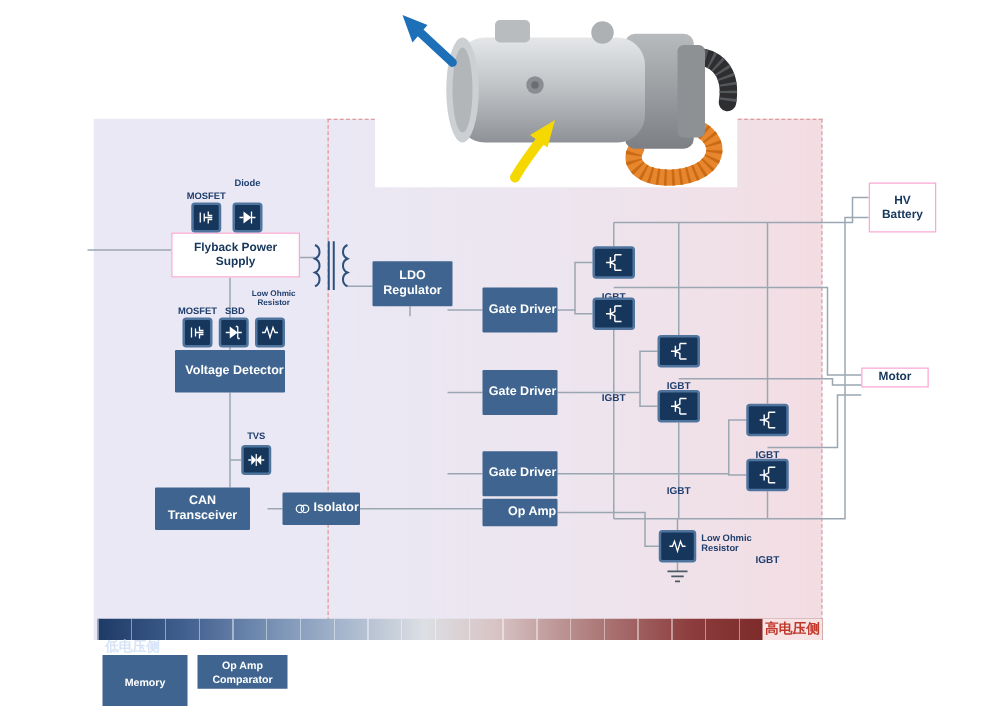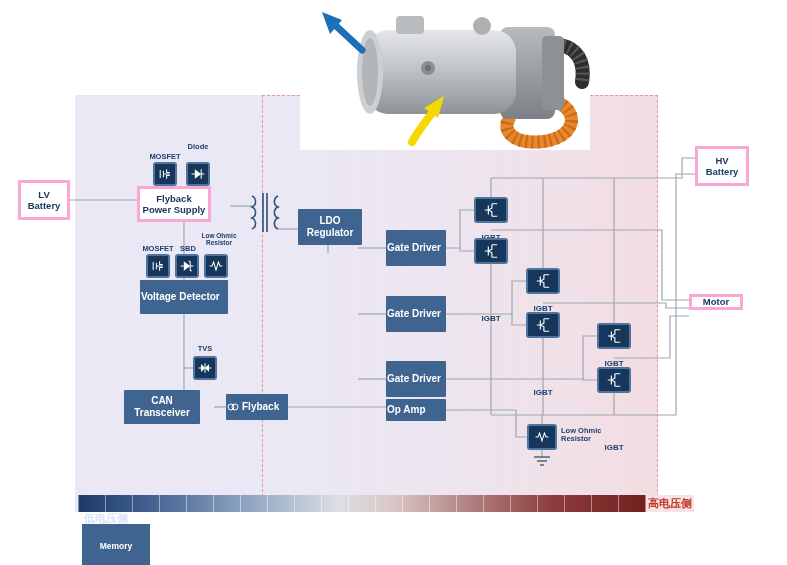--- a/index.html
+++ b/index.html
@@ -5,23 +5,23 @@
   html,body{margin:0;padding:0;background:#fff;}
   #page{position:relative;width:787px;height:565px;background:#fff;overflow:hidden;
         font-family:"Liberation Sans", sans-serif;}
   .abs{position:absolute;}
   .region-lv{background:#eae8f4;z-index:0;}
   .region-hv{border:1px dashed #e09a9a;
              background:linear-gradient(90deg, rgba(245,226,230,0) 0%, rgba(245,222,226,0.25) 45%, rgba(245,218,222,0.8) 100%);
              z-index:1;}
   svg.wires{position:absolute;left:0;top:0;z-index:2;pointer-events:none;}
   .bluebox{background:#3e648f;color:#fff;font-weight:bold;font-size:10px;line-height:1.2;
-           display:flex;align-items:center;justify-content:flex-start;text-align:center;
+           display:flex;align-items:center;justify-content:flex-end;text-align:center;
            z-index:3;border-radius:1px;padding:1px;box-sizing:border-box;}
-  .whitebox{background:#fff;border:3px solid #f9a8d4;color:#16365c;font-weight:bold;font-size:9.5px;
+  .whitebox{background:#fff;border:1px solid #f9a8d4;color:#16365c;font-weight:bold;font-size:9.5px;
             line-height:1.2;display:flex;align-items:center;justify-content:center;text-align:center;
             z-index:3;padding:2px;box-sizing:border-box;}
   .complabel{color:#1f3f6e;font-weight:bold;font-size:7.5px;line-height:1.1;text-align:center;z-index:4;}
   .complabel.tiny{font-size:6.5px;}
   .icon{background:#16365c;border:2px solid #4f759f;border-radius:3px;z-index:4;
         display:flex;align-items:center;justify-content:center;box-sizing:border-box;}
   .icon svg{display:block;}
   .igbt-label{color:#1f3f6e;font-weight:bold;font-size:8px;text-align:center;z-index:4;margin-top:48px;}
   .gradbar{z-index:3;
     background-image:
@@ -145,30 +145,27 @@
       <path d="M62,48 L34,22" stroke="#1d6fb8" stroke-width="7" stroke-linecap="round"></path>
       <polygon points="22,10 42,18 30,32" fill="#1d6fb8"></polygon>
     </g>
 
     <g>
       <path d="M112,140 C120,126 128,116 136,106" stroke="#f5d800" stroke-width="8" fill="none" stroke-linecap="round"></path>
       <polygon points="144,94 138,116 124,106" fill="#f5d800"></polygon>
     </g>
   </svg>
 
-  <div class="abs whitebox" style="left:18px;top:180px;width:52px;height:40px;">
-    <span>LV Battery</span>
-  </div>
   <div class="abs whitebox" style="left:695px;top:146px;width:54px;height:40px;">
     <span>HV Battery</span>
   </div>
   <div class="abs whitebox" style="left:689px;top:294px;width:54px;height:16px;">
     <span>Motor</span>
   </div>
-  <div class="abs whitebox" style="left:137px;top:186px;width:74px;height:36px;">
+  <div class="abs whitebox" style="left:137px;top:186px;width:103px;height:36px;">
     <span>Flyback Power Supply</span>
   </div>
 
   <div class="abs complabel" style="left:148px;top:153px;width:34px;">MOSFET</div>
   <div class="abs complabel" style="left:184px;top:143px;width:28px;">Diode</div>
   <div class="abs icon" style="left:153px;top:162px;width:24px;height:24px;">
     <svg width="16" height="16" viewBox="0 0 20 20">
         <path d="M4 5v10M8 6v8M8 10h8M12 4v4h4M12 16v-4h4" stroke="#fff" stroke-width="1.3" fill="none"></path>
       </svg>
   </div>
@@ -206,21 +203,21 @@
     <span>LDO Regulator</span>
   </div>
   <div class="abs bluebox" style="left:124px;top:390px;width:76px;height:34px;">
     <span>CAN Transceiver</span>
   </div>
   <div class="abs bluebox" style="left:226px;top:394px;width:62px;height:26px;gap:3px;">
     <svg width="12" height="10" viewBox="0 0 12 10">
       <circle cx="4" cy="5" r="3" stroke="#fff" fill="none" stroke-width="1"></circle>
       <circle cx="8" cy="5" r="3" stroke="#fff" fill="none" stroke-width="1"></circle>
     </svg>
-    <span>Flyback</span>
+    <span>Isolator</span>
   </div>
   <div class="abs bluebox" style="left:386px;top:230px;width:60px;height:36px;">
     <span>Gate Driver</span>
   </div>
   <div class="abs bluebox" style="left:386px;top:296px;width:60px;height:36px;">
     <span>Gate Driver</span>
   </div>
   <div class="abs bluebox" style="left:386px;top:361px;width:60px;height:36px;">
     <span>Gate Driver</span>
   </div>
@@ -278,19 +275,22 @@
 
   <div class="abs icon" style="left:527px;top:424px;width:30px;height:26px;">
     <svg width="18" height="16" viewBox="0 0 20 20">
         <path d="M2 10h3l2-5 3 10 3-10 2 5h3" stroke="#fff" stroke-width="1.3" fill="none"></path>
       </svg>
   </div>
   <div class="abs complabel" style="left:561px;top:427px;width:44px;text-align:left;">Low Ohmic Resistor</div>
 
   <div class="abs gradbar" style="left:78px;top:495px;width:580px;height:17px;"></div>
   <div class="abs side-label-low" style="left:84px;top:510px;">低电压侧</div>
-  <div class="abs side-label-high" style="left:646px;top:495px;width:48px;height:17px;">高电压侧</div>
+  <div class="abs side-label-high" style="left:610px;top:495px;width:48px;height:17px;">高电压侧</div>
 
   <div class="abs footbox" style="left:82px;top:524px;width:68px;height:45px;">
     <span>Memory</span>
   </div>
+  <div class="abs footbox" style="left:158px;top:524px;width:72px;height:27px;">
+    <span>Op Amp Comparator</span>
+  </div>
 
 </div>
 
 </body></html>

